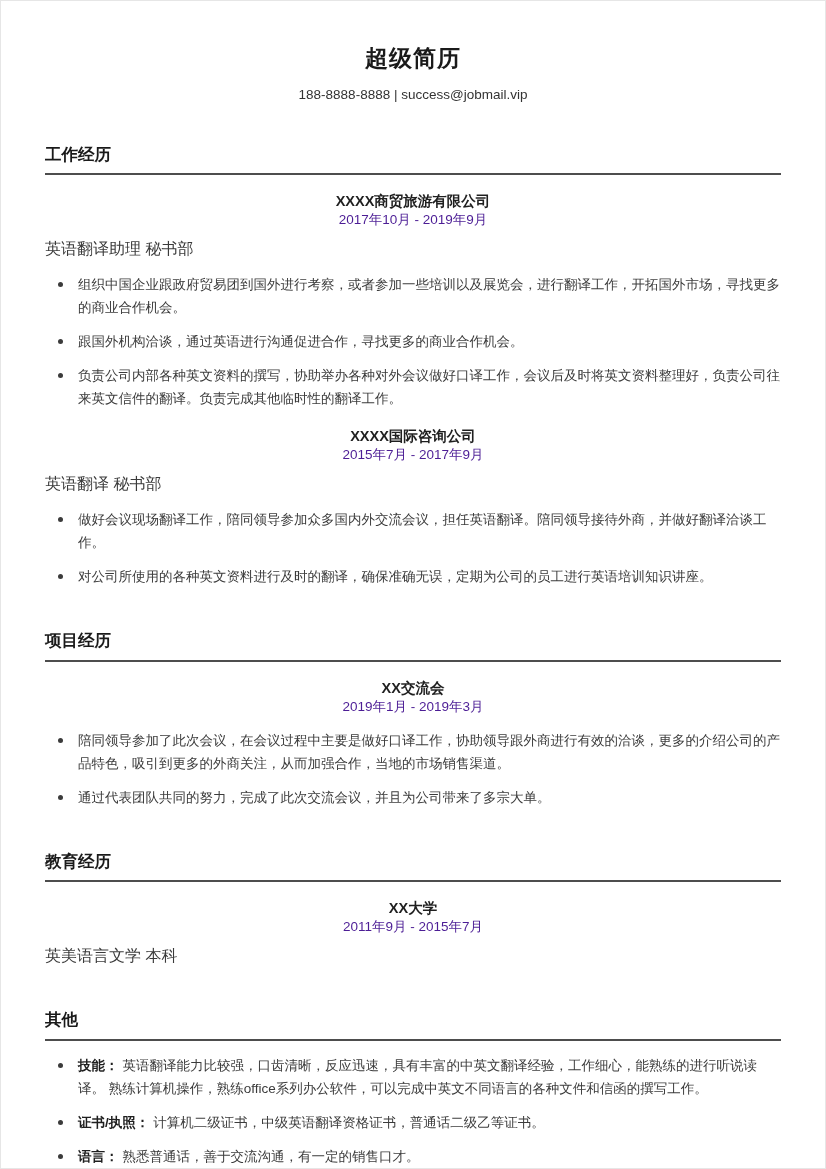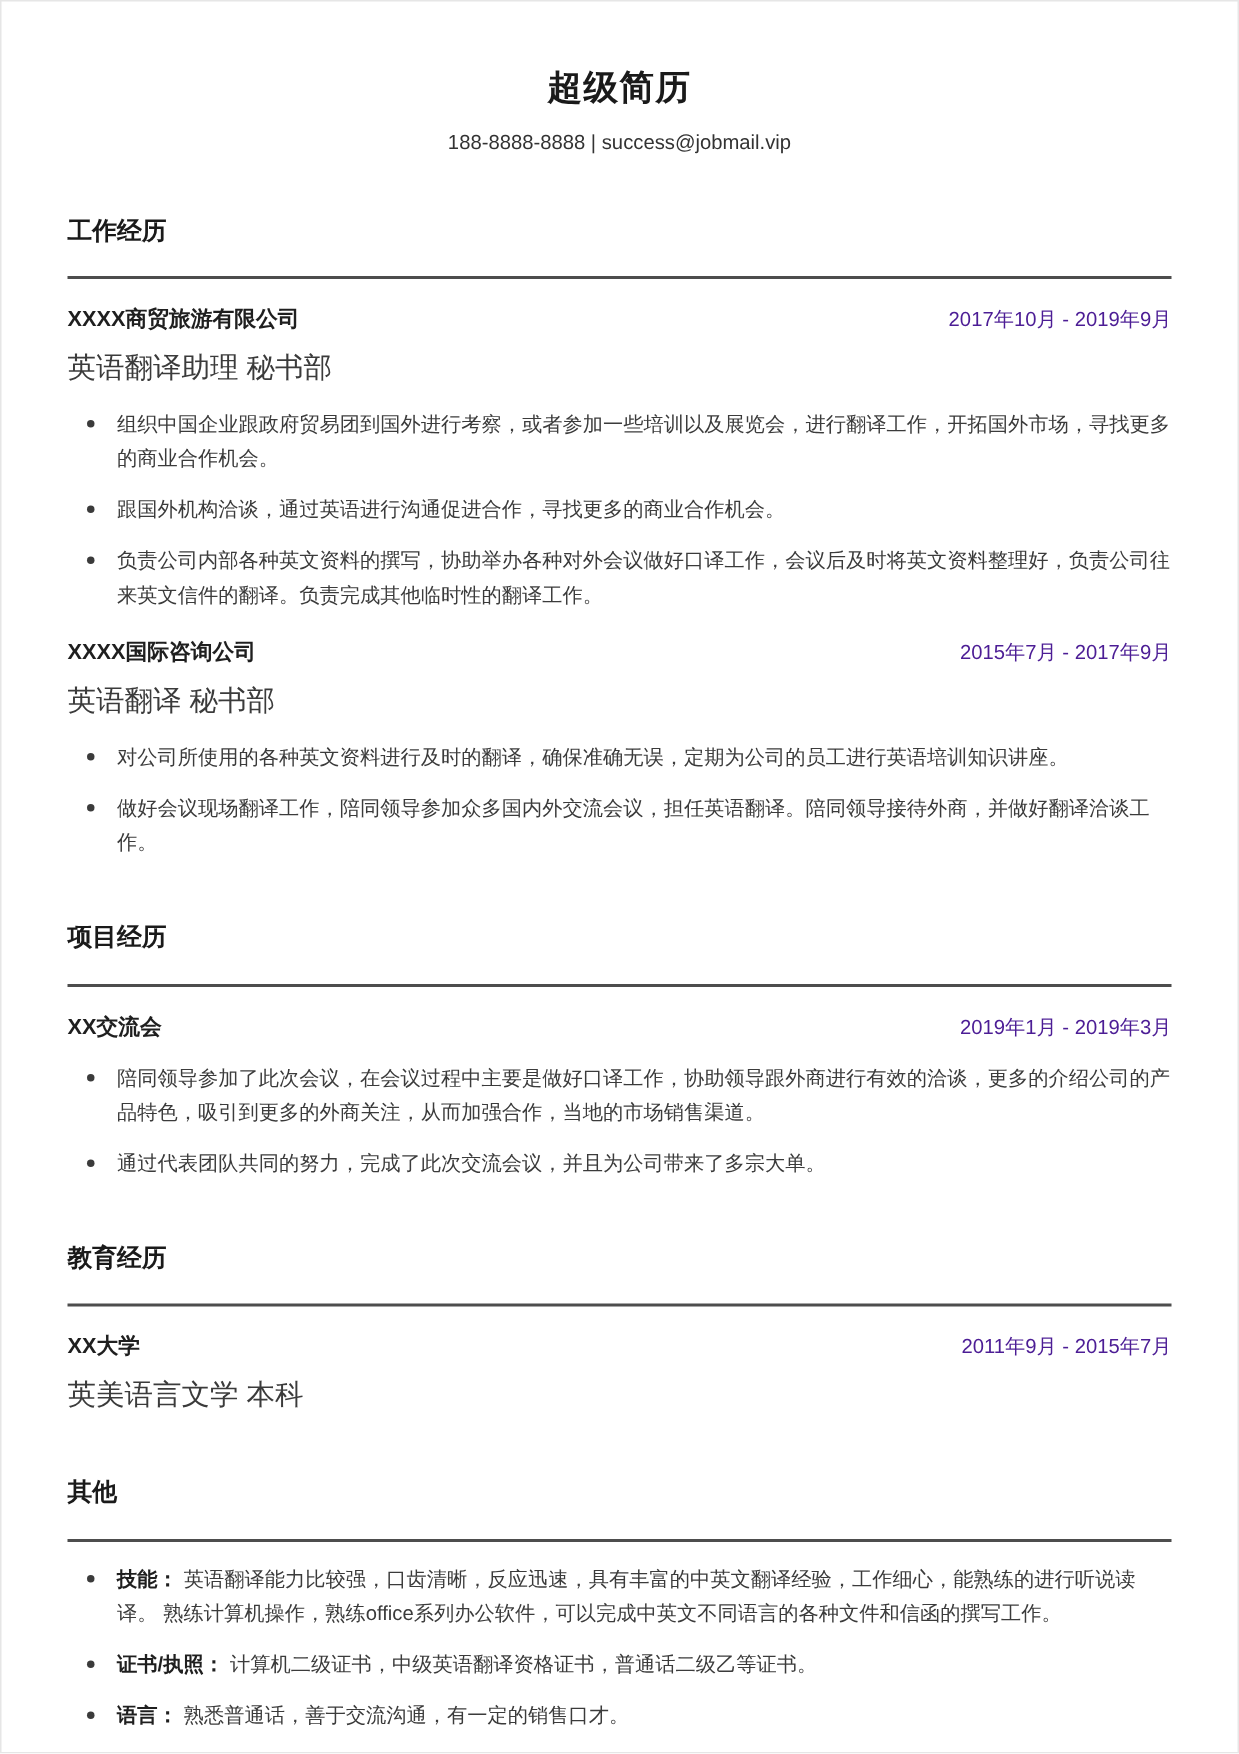--- a/index.html
+++ b/index.html
@@ -34,44 +34,45 @@
     font-size: 13.5px;
     color: #333333;
   }
   
   .section { margin-top: 42px; }
   .section-title {
     margin: 0;
     font-size: 16.5px;
     font-weight: bold;
     color: #1a1a1a;
-    padding-bottom: 20px;
+    padding-bottom: 9px;
     border-bottom: 2px solid #4d4d4d;
     line-height: 1.25;
   }
   
   .entry { margin-top: 17px; }
   .entry-head {
     display: flex;
     justify-content: space-between;
-    align-items: flex-end;
+    align-items: center;
+    flex-direction: column;
   }
   .entry-name {
     font-size: 14.5px;
     font-weight: bold;
     color: #1f1f1f;
   }
   .entry-dates {
     font-size: 13.5px;
     color: #4c1d95;
     white-space: nowrap;
   }
   .entry-role {
     margin-top: 10px;
-    font-size: 19px;
+    font-size: 16px;
     color: #3b3b3b;
   }
   
   ul.bullets {
     list-style: none;
     margin: 13px 0 0 0;
     padding: 0;
   }
   ul.bullets li {
     position: relative;
@@ -123,22 +124,22 @@
       </ul>
     </div>
 
     <div class="entry">
       <div class="entry-head">
         <span class="entry-name">XXXX国际咨询公司</span>
         <span class="entry-dates">2015年7月 - 2017年9月</span>
       </div>
       <div class="entry-role">英语翻译 秘书部</div>
       <ul class="bullets">
+        <li><span class="dot"></span><span>做好会议现场翻译工作，陪同领导参加众多国内外交流会议，担任英语翻译。陪同领导接待外商，并做好翻译洽谈工作。</span></li>
         <li><span class="dot"></span><span>对公司所使用的各种英文资料进行及时的翻译，确保准确无误，定期为公司的员工进行英语培训知识讲座。</span></li>
-        <li><span class="dot"></span><span>做好会议现场翻译工作，陪同领导参加众多国内外交流会议，担任英语翻译。陪同领导接待外商，并做好翻译洽谈工作。</span></li>
       </ul>
     </div>
   </section>
 
   <section class="section">
     <h2 class="section-title">项目经历</h2>
 
     <div class="entry">
       <div class="entry-head">
         <span class="entry-name">XX交流会</span>

